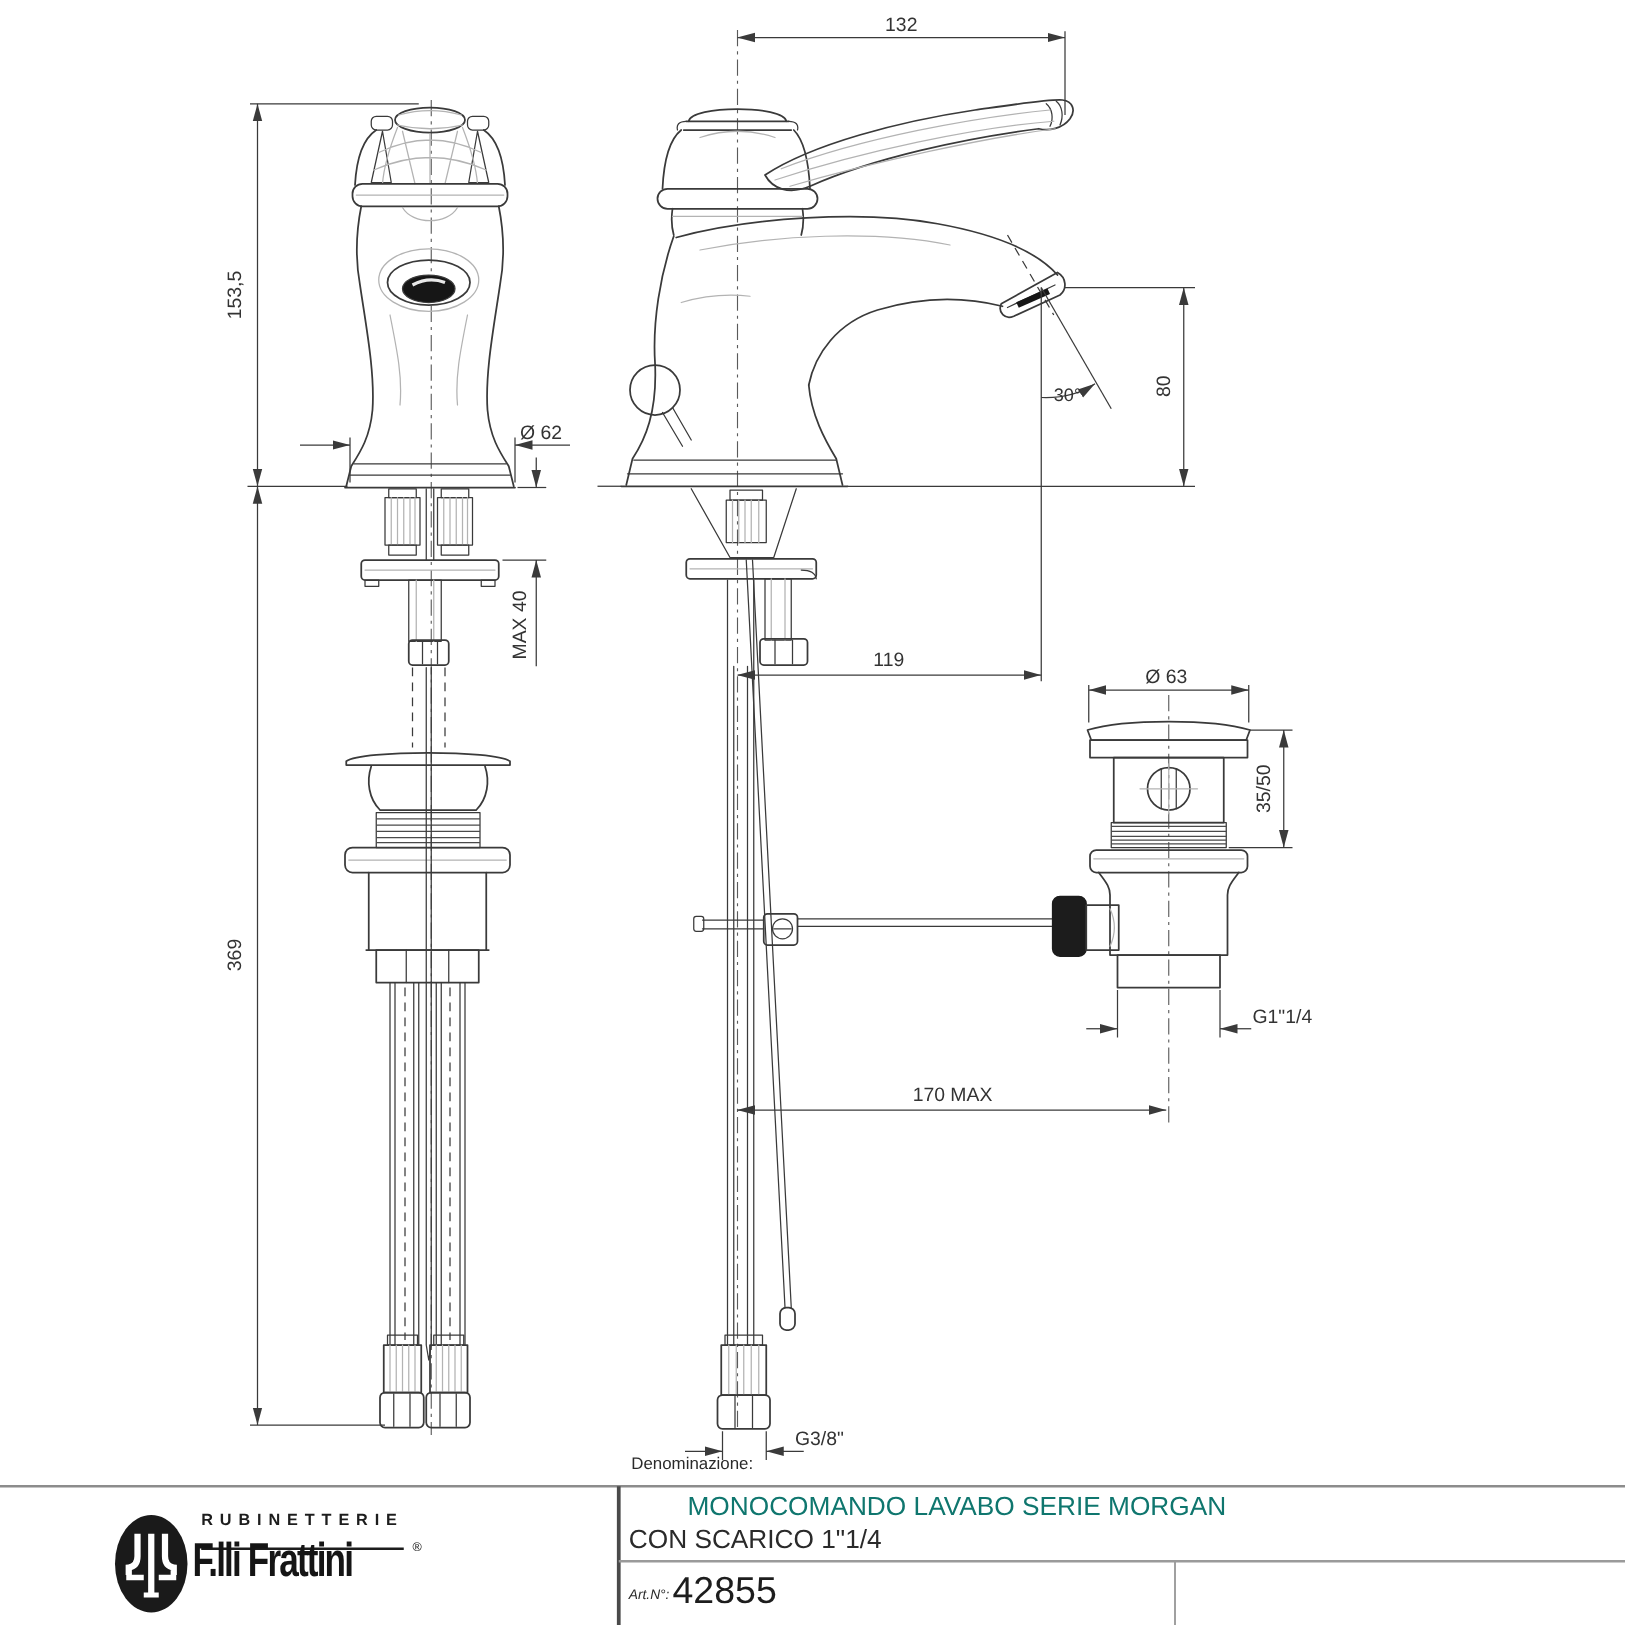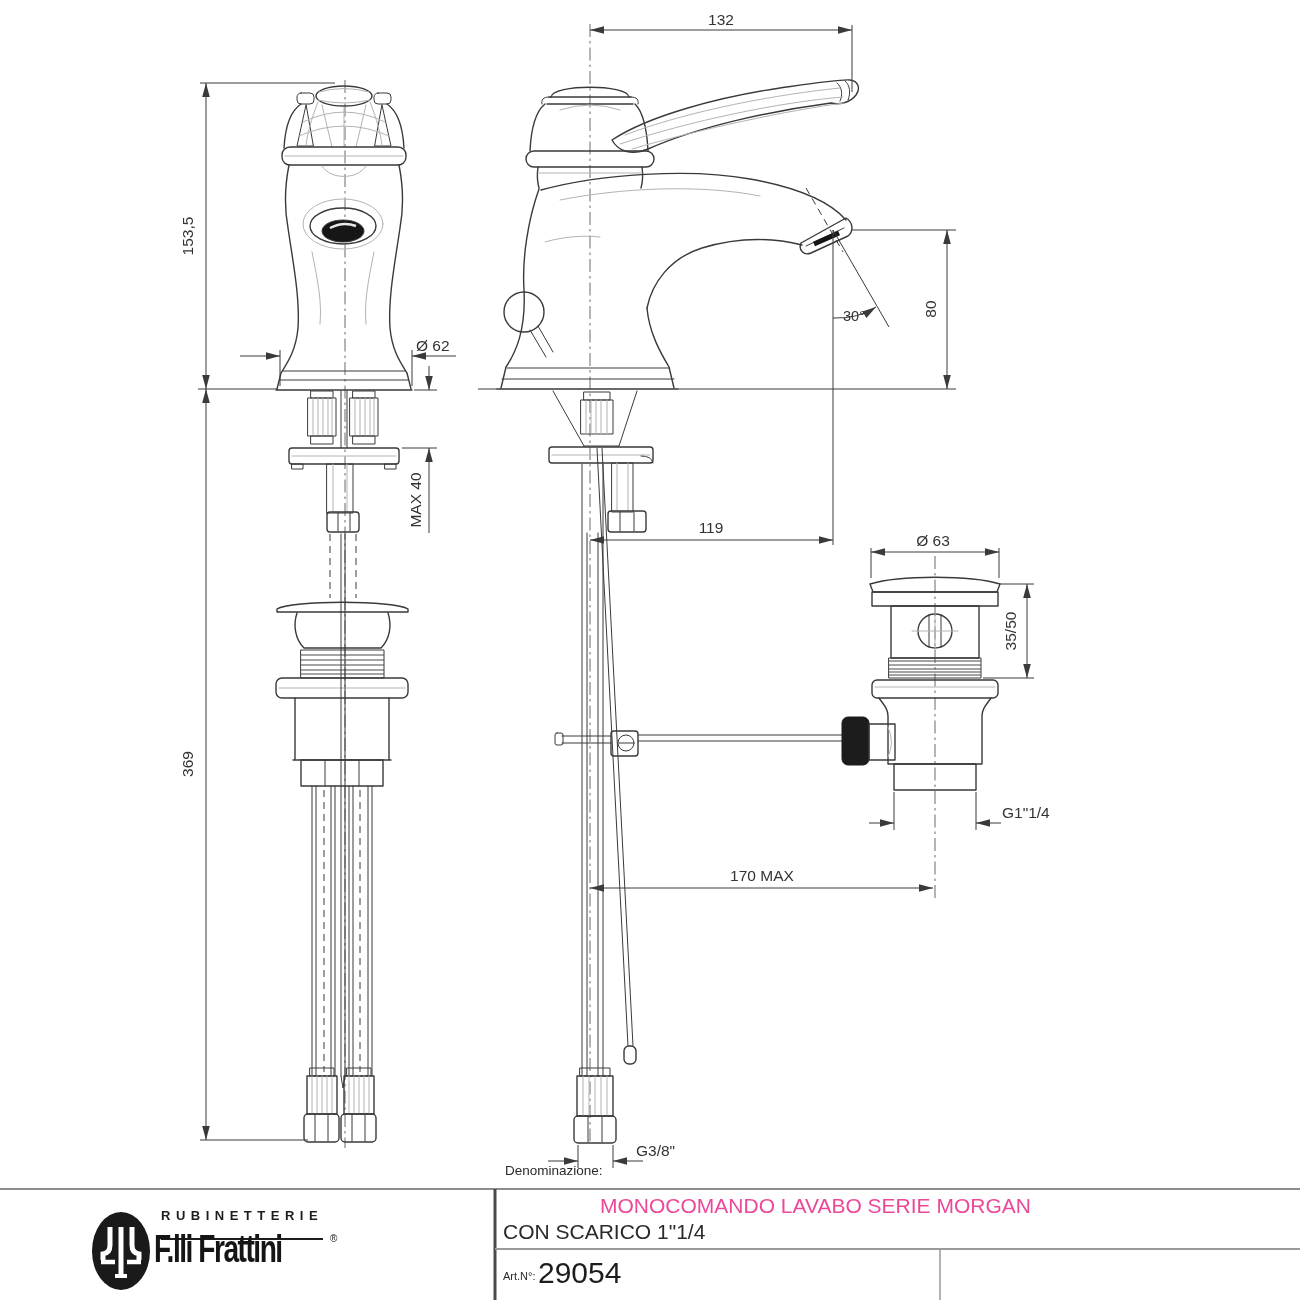--- a/index.html
+++ b/index.html
@@ -17,23 +17,23 @@
   .dimtext{font:15.5px "Liberation Sans",sans-serif;fill:#333;}
   .dimtext.small{font-size:14.5px;}
   
   .tb{position:absolute;white-space:nowrap;}
   #brand-top{left:161px;top:1208px;font-size:13px;font-weight:bold;letter-spacing:5.5px;
              color:#1d1d1d;border-bottom:2px solid #1d1d1d;padding-bottom:15px;}
   #brand-name{left:154px;top:1228px;font-size:38px;font-weight:900;letter-spacing:-2px;
               color:#151515;transform:scaleX(0.74);transform-origin:left top;}
   #brand-reg{left:330px;top:1233px;font-size:10px;color:#151515;}
   #den-label{left:505px;top:1163px;font-size:13.5px;color:#2a2a2a;}
-  #den-line1{left:600px;top:1194px;font-size:21px;color:#ec4899;}
+  #den-line1{left:550px;top:1194px;font-size:21px;color:#0f766e;}
   #den-line2{left:503px;top:1220px;font-size:21px;color:#2a2a2a;}
-  #art-label{left:503px;top:1270px;font-size:11px;color:#2a2a2a;}
+  #art-label{left:503px;top:1270px;font-size:11px;color:#2a2a2a;font-style:italic;}
   #art-value{left:538px;top:1256px;font-size:30px;color:#1d1d1d;}
 </style>
 </head>
 <body>
 
 <div id="sheet">
 
 <svg id="draw" width="1300" height="1300" viewBox="0 0 1300 1300">
   <defs>
     <marker id="ar" viewBox="0 0 14 10" refX="14" refY="5" markerWidth="14" markerHeight="10" orient="auto-start-reverse" markerUnits="userSpaceOnUse">
@@ -286,16 +286,16 @@
       <path d="M25,65 H37" stroke-width="4"></path>
     </g>
   </svg>
   <div class="tb" id="brand-top">RUBINETTERIE</div>
   <div class="tb" id="brand-name">F.lli Frattini</div>
   <div class="tb" id="brand-reg">®</div>
   <div class="tb" id="den-label">Denominazione:</div>
   <div class="tb" id="den-line1">MONOCOMANDO LAVABO SERIE MORGAN</div>
   <div class="tb" id="den-line2">CON SCARICO 1"1/4</div>
   <div class="tb" id="art-label">Art.N°:</div>
-  <div class="tb" id="art-value">29054</div>
+  <div class="tb" id="art-value">42855</div>
 </div>
 
 </div>
 
 </body></html>

